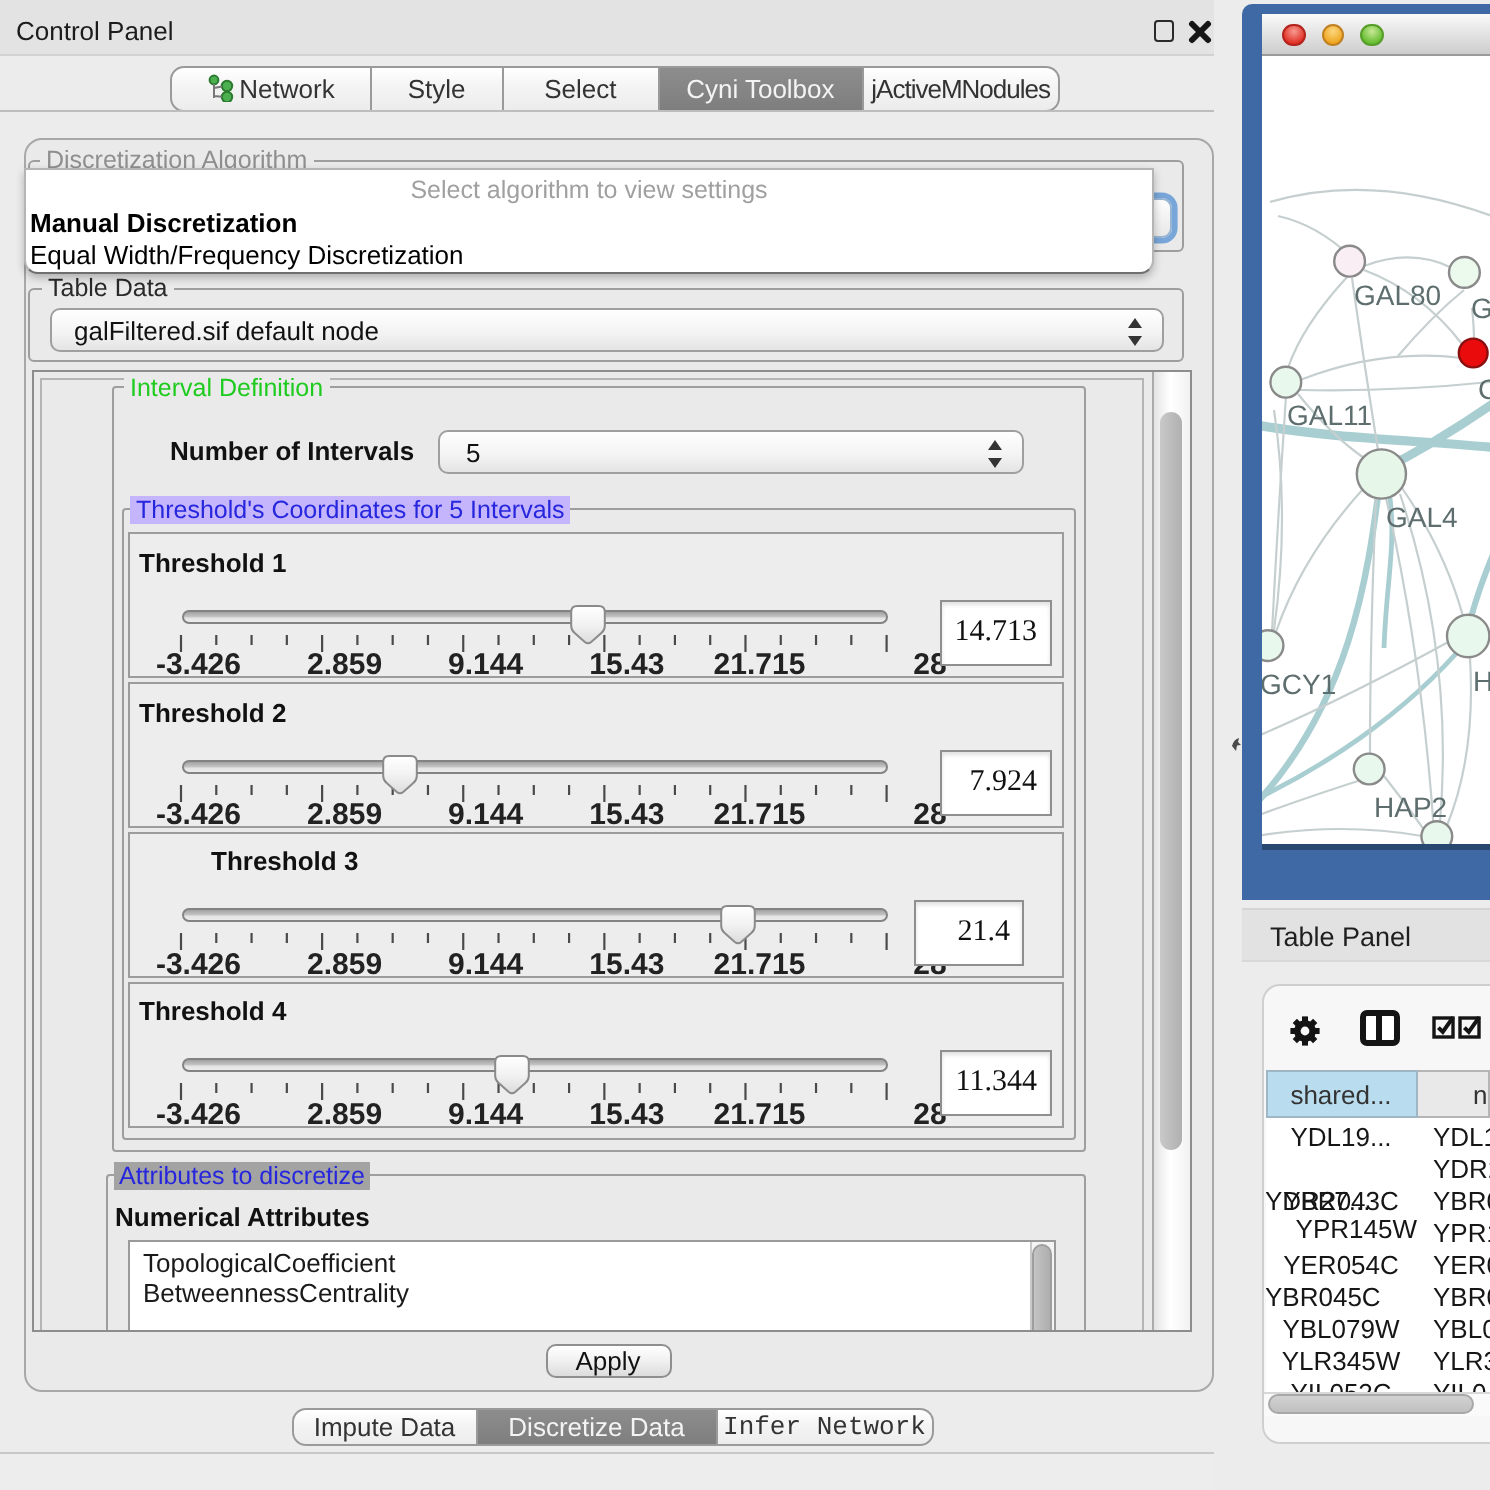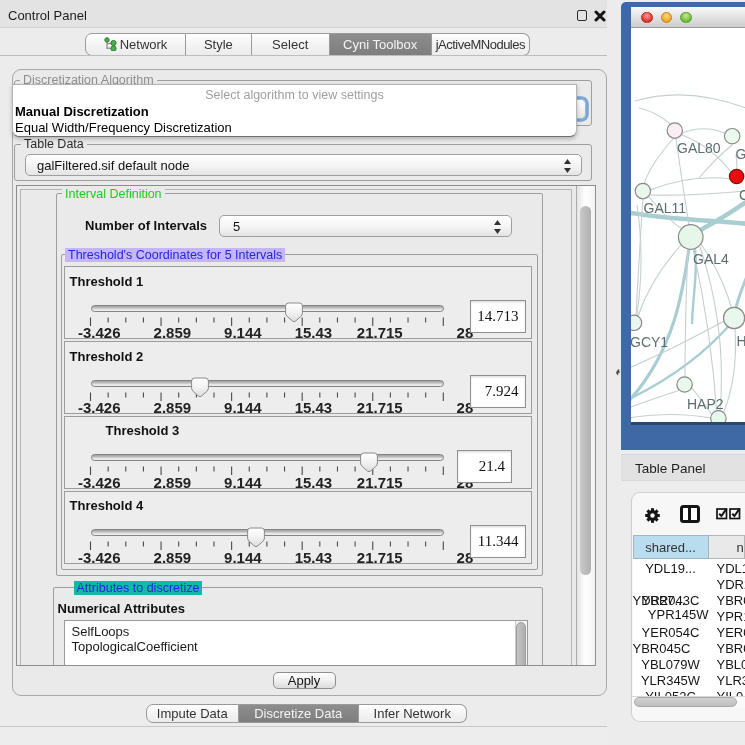--- a/index.html
+++ b/index.html
@@ -228,37 +228,37 @@
 <div class="ticklbl" style="left:137.1px;top:57px">9.144</div>
 <div class="ticklbl" style="left:207.7px;top:57px">15.43</div>
 <div class="ticklbl" style="left:278.2px;top:57px">21.715</div>
 <div class="ticklbl" style="left:348.8px;top:57px">28</div>
 <svg width="20" height="22" style="position:absolute;left:181.8px;top:35px">
             <path d="M1.6 4 Q1.6 1 4.6 1 L15.4 1 Q18.4 1 18.4 4 L18.4 11 Q18.4 13 16.8 14.4 L11.6 19 Q10 20.3 8.4 19 L3.2 14.4 Q1.6 13 1.6 11 Z" fill="url(#thg)" stroke="#8a8a8a" stroke-width="1"></path>
           </svg>
 <div class="vfield" style="left:405.5px;top:33px">11.344</div>
 </div>
 <div class="abs" style="left:36.0px;top:401px;width:490.5px;height:200px;border:1px solid #9e9e9e;border-radius:2px"></div>
-<div class="gtitle" style="left:57px;top:394.5px;color:#2626dd;background:#14b8a6">Attributes to discretize</div>
+<div class="gtitle" style="left:40px;top:394.5px;color:#2626dd;background:#a3a3a3">Attributes to discretize</div>
 <div class="abs b13" style="left:41.0px;top:414.5px;">Numerical Attributes</div>
 <div class="abs" style="left:47.0px;top:434px;width:464.5px;height:100px;border:1px solid #9a9a9a;background:#fff;font-size:13px;color:#1a1a1a">
-<div style="padding:2.5px 0 0 7px;height:15.5px">SelfLoops</div>
 <div style="padding:2.5px 0 0 7px;height:15.5px">TopologicalCoefficient</div>
+<div style="padding:2.5px 0 0 7px;height:15.5px">BetweennessCentrality</div>
 <div style="position:absolute;right:0;top:0;width:12.5px;height:99px;background:#f4f4f4;border-left:1px solid #c9c9c9"></div>
 <div style="position:absolute;right:1px;top:1px;width:10px;height:97px;border-radius:5px;background:linear-gradient(to right,#c4c4c4,#aeaeae);border:1px solid #9e9e9e"></div>
 </div>
 </div>
     </div>
 <div class="abs" style="left:575.5px;top:186px;width:19px;height:479px;background:linear-gradient(to right,#e4e4e4,#ffffff 45%,#f2f2f2);border-left:1px solid #ababab"></div>
 <div class="abs" style="left:579.5px;top:206px;width:11px;height:369px;border-radius:6px;background:linear-gradient(to right,#c9c9c9,#b0b0b0);"></div>
 <div class="abs" style="left:272.5px;top:671.5px;width:63px;height:17.5px;border:1px solid #8f8f8f;border-radius:5px;background:linear-gradient(#ffffff,#f0f0f0 50%,#dcdcdc);font-size:13px;color:#111;text-align:center;line-height:16px">Apply</div>
 <div class="abs" style="left:146px;top:703.5px;">
 <div class="tab" style="width:92.5px;height:19px;line-height:17px;border-left:1px solid #9a9a9a;border-radius:7px 0 0 7px;">Impute Data</div>
 <div class="tab tabsel" style="width:120.5px;height:19px;line-height:17px;">Discretize Data</div>
-<div class="tab" style="width:107.5px;height:19px;line-height:17px;border-radius:0 7px 7px 0;">Infer Network</div>
+<div class="tab" style="width:107.5px;height:19px;line-height:17px;border-radius:0 7px 7px 0;font-family:Liberation Mono, monospace;">Infer Network</div>
 </div>
 <div class="abs" style="left:0;top:726px;width:607px;height:1px;background:#c8c8c8"></div>
 <div class="abs" style="left:0;top:727px;width:607px;height:18px;background:#ededed"></div>
 <div class="abs" style="left:12px;top:84px;width:565px;height:52.5px;background:#fff;border:1px solid #b5b5b5;border-bottom:1.5px solid #6f6f6f;border-radius:0 0 7px 7px;box-shadow:0 2px 4px rgba(0,0,0,0.25);z-index:30">
 <div style="position:absolute;left:0;top:3px;width:100%;text-align:center;font-size:12.5px;color:#a0a0a0">Select algorithm to view settings</div>
 <div style="position:absolute;left:2px;top:19px;font-size:13px;font-weight:bold;color:#000">Manual Discretization</div>
 <div style="position:absolute;left:2px;top:35px;font-size:13px;color:#000">Equal Width/Frequency Discretization</div>
 </div>
 <div class="abs" style="left:607px;top:0;width:14px;height:745px;background:#ececec"></div>
 <svg class="abs" style="left:615px;top:368px;z-index:5" width="7" height="9">

